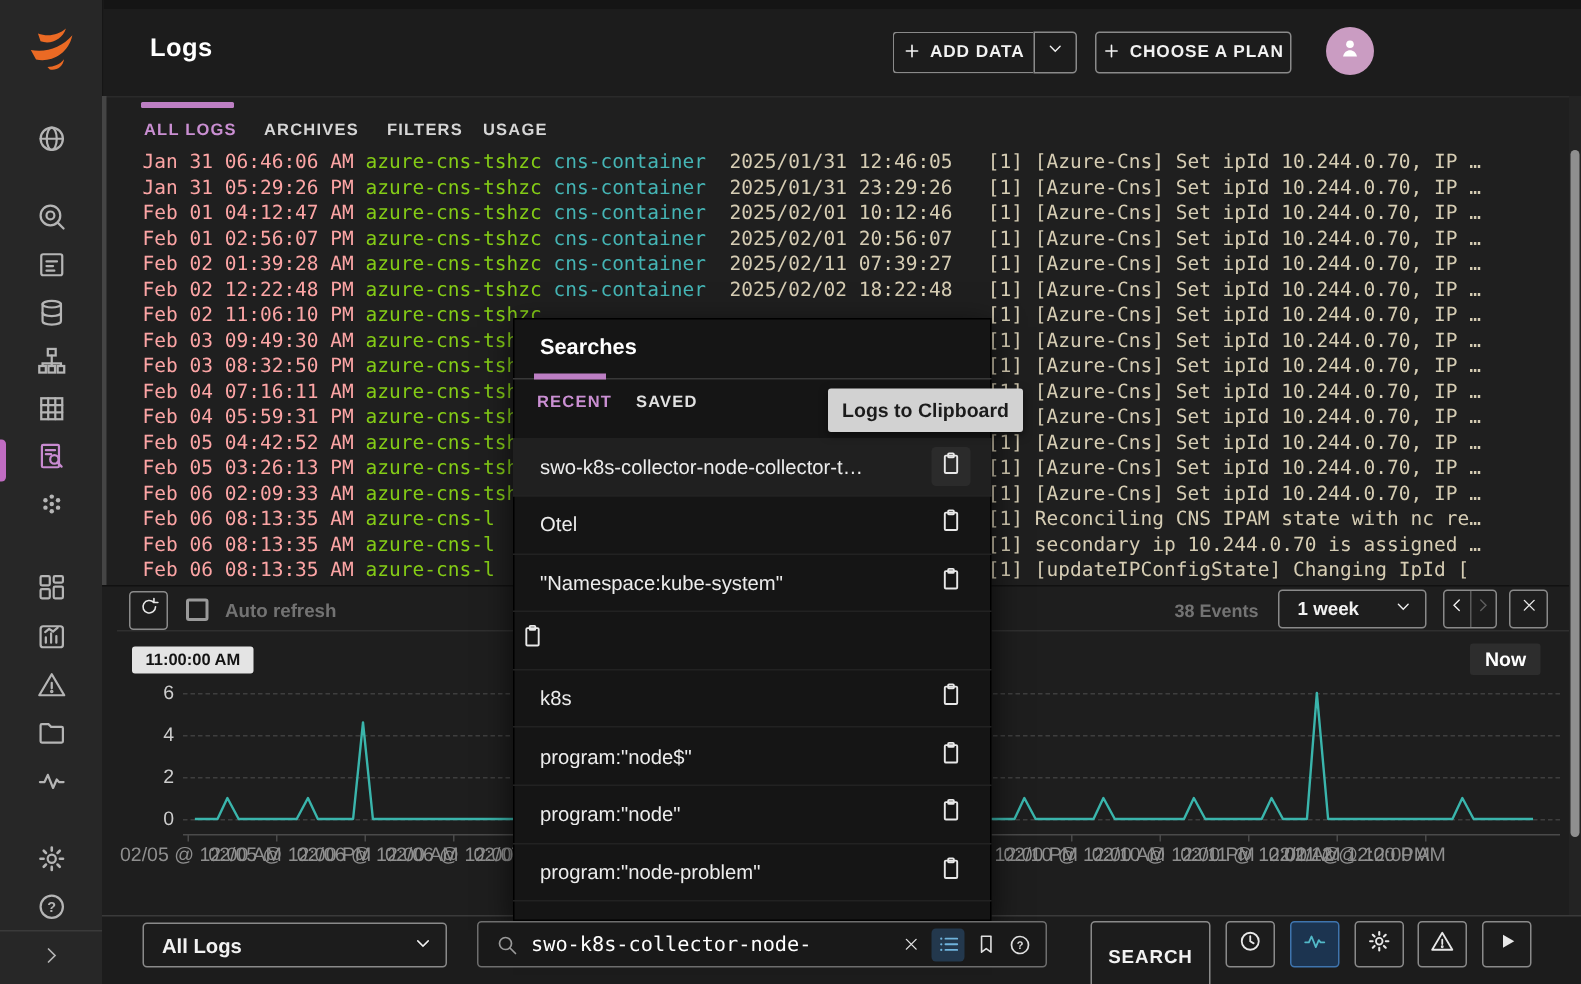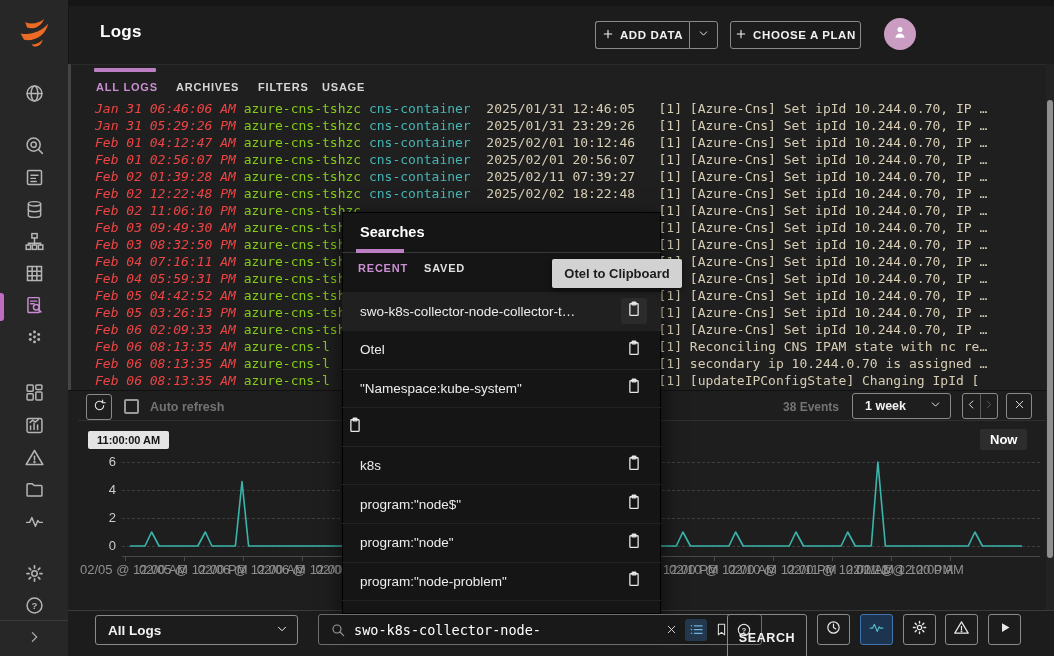--- a/index.html
+++ b/index.html
@@ -22,21 +22,21 @@
   .split-arrow{width:27px;display:flex;align-items:center;justify-content:center;border:1px solid #8a8a8a;border-radius:0 3px 3px 0;color:#f2f2f2;cursor:pointer;}
   .avatar{left:884px;top:18px;width:32px;height:32px;border-radius:50%;background:#ca9cc2;display:flex;align-items:center;justify-content:center;color:#fff;cursor:pointer;}
   
   .content{left:68px;top:64px;width:978px;height:546px;background:#1f1f1f;border-top:1px solid #2a2a2a;}
   .gutter{left:68px;top:64px;width:3px;height:546px;background:#454545;}
   .tab{top:81px;font-size:11px;font-weight:bold;letter-spacing:.8px;color:#d6d6d6;cursor:pointer;}
   .tab.active{color:#ca8fd2;}
   .tab-ind{top:68px;height:4px;background:#bd7fc4;border-radius:1px;}
   
   .log-row{left:95px;height:17px;white-space:pre;font:13px "DejaVu Sans Mono",monospace;line-height:17px;cursor:pointer;}
-  .lt{color:#ef4444;font-style:italic;} .lp{color:#84cc16;} .lc{color:#45b5b5;} .ld{color:#d6cdb4;} .lm{color:#d6cdb4;}
+  .lt{color:#fca5a5;} .lp{color:#84cc16;} .lc{color:#45b5b5;} .ld{color:#d6cdb4;} .lm{color:#d6cdb4;}
   
   .chart-bg{left:68px;top:390px;width:978px;height:220px;background:#1e1e1e;border-top:1px solid #111;}
   .tb-divider{left:78px;top:420px;width:968px;height:1px;background:#2f2f2f;}
   .sq-btn{border:1px solid #8a8a8a;border-radius:3px;display:flex;align-items:center;justify-content:center;color:#e8e8e8;background:transparent;cursor:pointer;box-sizing:border-box;}
   .checkbox{border:2px solid #9a9a9a;border-radius:2px;background:transparent;cursor:pointer;box-sizing:border-box;}
   .muted{color:#737373;font-weight:bold;font-size:12.5px;}
   .select{border:1px solid #8a8a8a;border-radius:3px;display:flex;align-items:center;justify-content:space-between;
           padding:0 8px 0 12px;color:#f2f2f2;font-weight:bold;font-size:12.5px;cursor:pointer;box-sizing:border-box;background:transparent;}
   .navgrp{border:1px solid #8a8a8a;border-radius:3px;display:flex;box-sizing:border-box;overflow:hidden;}
   .navgrp .cell{width:50%;display:flex;align-items:center;justify-content:center;cursor:pointer;}
@@ -418,30 +418,30 @@
       <div class="ab s-item" style="top: 562.2px;">
         <span class="lbl">program:"node-problem"</span>
                  <span class="cp">
                    <span><svg viewBox="0 0 24 24" width="18" height="18" fill="none" stroke="currentColor" stroke-width="1.7" stroke-linecap="round">
               <rect x="6.5" y="5" width="11" height="15.5" rx="1"></rect>
               <rect x="9.5" y="3" width="5" height="3.5" rx="0.8"></rect>
             </svg></span>
                  </span>
       </div>
     </div>
-  <div class="ab tooltip">Otel to Clipboard</div>
+  <div class="ab tooltip">Logs to Clipboard</div>
 
   <div class="ab bbar"></div>
   <div class="ab select" style="left:95px;top:615px;width:203px;height:30px;font-size:13.5px;z-index:50">
     <span>All Logs</span>
     <span><svg viewBox="0 0 24 24" width="14" height="14" fill="none" stroke="currentColor" stroke-width="1.7" stroke-linecap="round">
           <path d="M6 9l6 6 6-6"></path>
         </svg></span>
   </div>
-  <div class="ab input" style="left:318px;top:614px;width:444px;height:31px;z-index:50">
+  <div class="ab input" style="left:318px;top:614px;width:380px;height:31px;z-index:50">
     <span style="margin:0 8px 0 11px;color:#9a9a9a;display:flex">
         <svg viewBox="0 0 24 24" width="16" height="16" fill="none" stroke="currentColor" stroke-width="1.7" stroke-linecap="round">
           <circle cx="10.5" cy="10.5" r="6"></circle>
           <path d="M15 15l5.5 5.5"></path>
         </svg>
       </span>
     <input class="q-text" value="swo-k8s-collector-node-" style="">
     <span style="margin:0 7px;color:#e0e0e0;display:flex;cursor:pointer">
         <svg viewBox="0 0 24 24" width="13" height="13" fill="none" stroke="currentColor" stroke-width="1.7" stroke-linecap="round">
           <path d="M6 6l12 12M18 6L6 18"></path>

